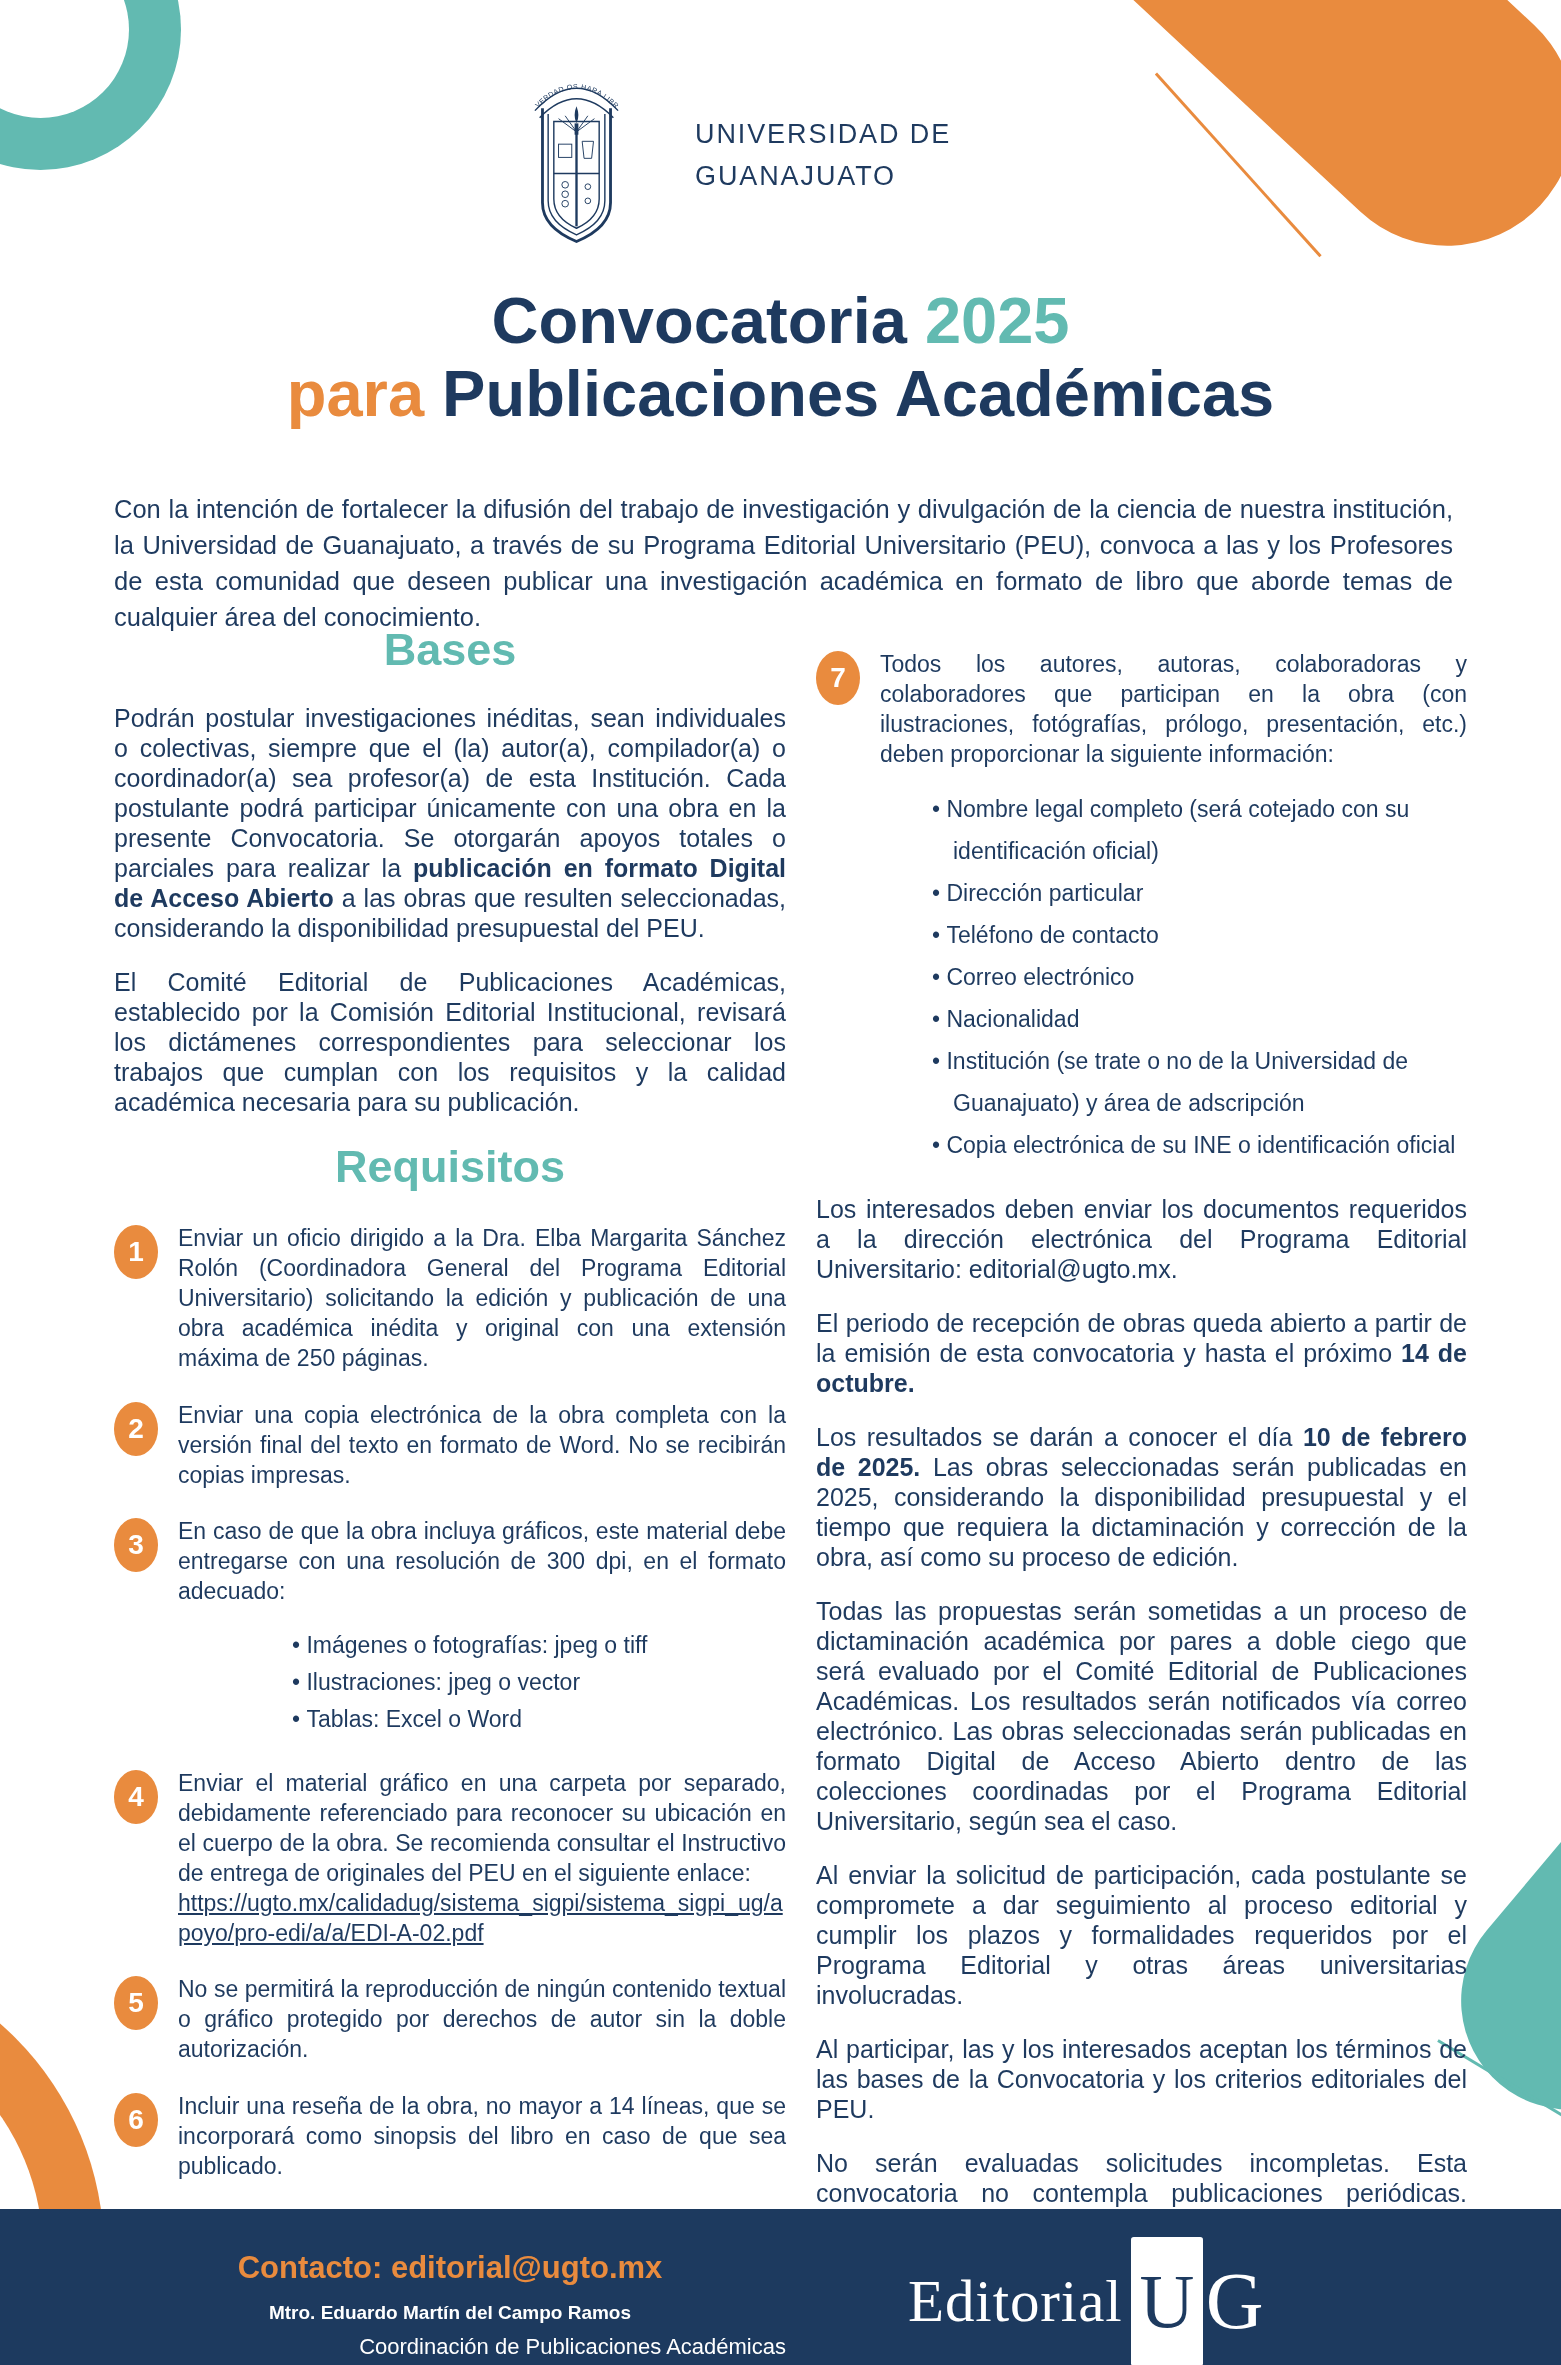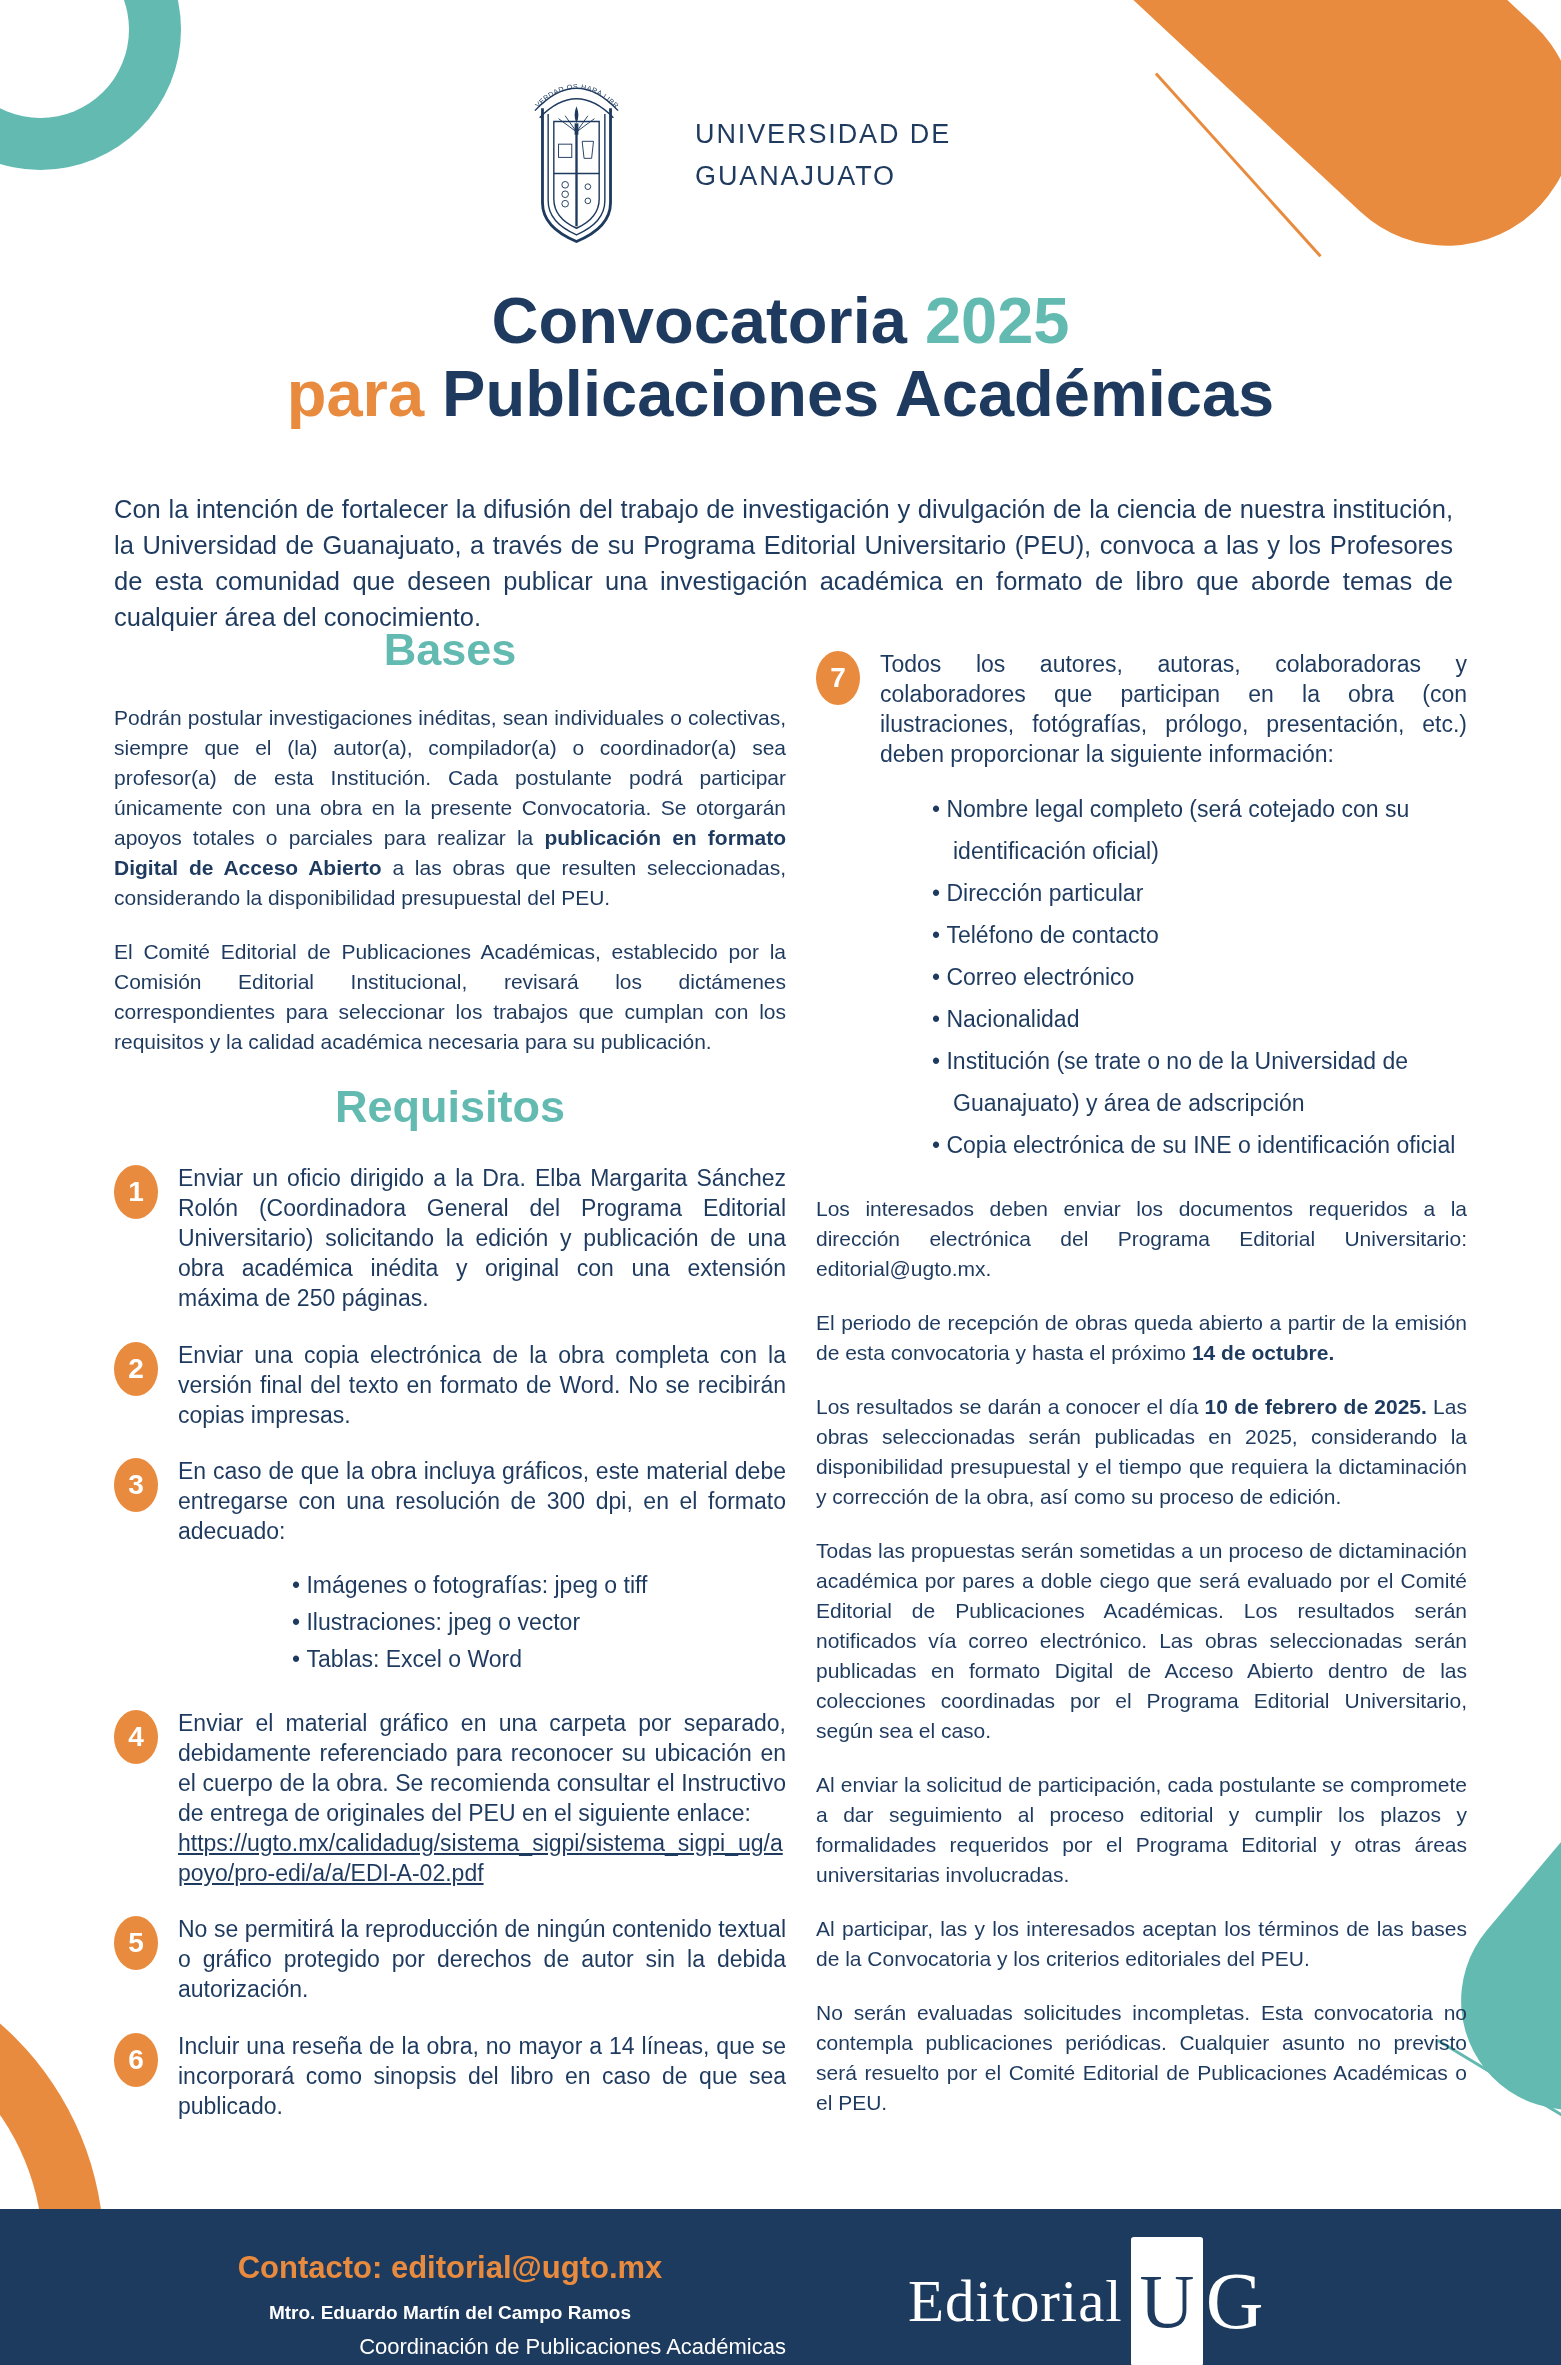--- a/index.html
+++ b/index.html
@@ -27,21 +27,21 @@
   #title{position:absolute;left:0;top:284px;width:1561px;text-align:center;
          font-weight:bold;font-size:65px;line-height:73px;}
   
   #intro{position:absolute;left:114px;top:465px;width:1339px;
          font-size:25.5px;line-height:36px;text-align:justify;}
   
   #col-left{position:absolute;left:114px;top:624px;width:672px;}
   #col-right{position:absolute;left:816px;top:649px;width:651px;}
   h2.section{color:#62bab1;font-size:45px;font-weight:bold;text-align:center;margin:0 0 27.4px 0;}
   h2.section.req{margin-top:16px;margin-bottom:30px;}
-  p.body{font-size:21px;line-height:30px;text-align:justify;margin:2px 0 24px 0;}
+  p.body{font-size:25px;line-height:30px;text-align:justify;margin:2px 0 24px 0;}
   .item{display:flex;gap:20px;margin-bottom:26.5px;}
   .num-circle{flex:0 0 auto;width:44px;height:54px;background:#e98b3e;border-radius:50%;
               display:flex;align-items:center;justify-content:center;margin-top:1.9px;}
   .num{color:#ffffff;font-weight:bold;font-size:28px;}
   .item-body{flex:1 1 auto;min-width:0;}
   .item-text{font-size:23px;line-height:30px;text-align:justify;margin:0;}
   ul.sub-bullets{list-style:none;margin:21px 0 2.8px 0;padding:0 0 0 114px;}
   ul.sub-bullets li{font-size:23px;line-height:37px;padding-left:21px;text-indent:-21px;}
   ul.sub-bullets li::before{content:"\2022\00a0";}
   ul.sub-bullets.right{padding-left:52px;margin:19px 0 1.9px 0;}
@@ -163,21 +163,21 @@
     <div class="item-body">
       <p class="item-text"><span>Enviar el material gráfico en una carpeta por separado, debidamente referenciado para reconocer su ubicación en el cuerpo de la obra. Se recomienda consultar el Instructivo de entrega de originales del PEU en el siguiente enlace:</span><br><span class="link">https://ugto.mx/calidadug/sistema_sigpi/sistema_sigpi_ug/apoyo/pro-edi/a/a/EDI-A-02.pdf</span></p>
 
     </div>
   </div>
         <div class="item">
     <div class="num-circle">
       <span class="num">5</span>
     </div>
     <div class="item-body">
-      <p class="item-text"><span>No se permitirá la reproducción de ningún contenido textual o gráfico protegido por derechos de autor sin la debida autorización.</span></p>
+      <p class="item-text"><span>No se permitirá la reproducción de ningún contenido textual o gráfico protegido por derechos de autor sin la doble autorización.</span></p>
 
     </div>
   </div>
         <div class="item">
     <div class="num-circle">
       <span class="num">6</span>
     </div>
     <div class="item-body">
       <p class="item-text"><span>Incluir una reseña de la obra, no mayor a 14 líneas, que se incorporará como sinopsis del libro en caso de que sea publicado.</span></p>
 

